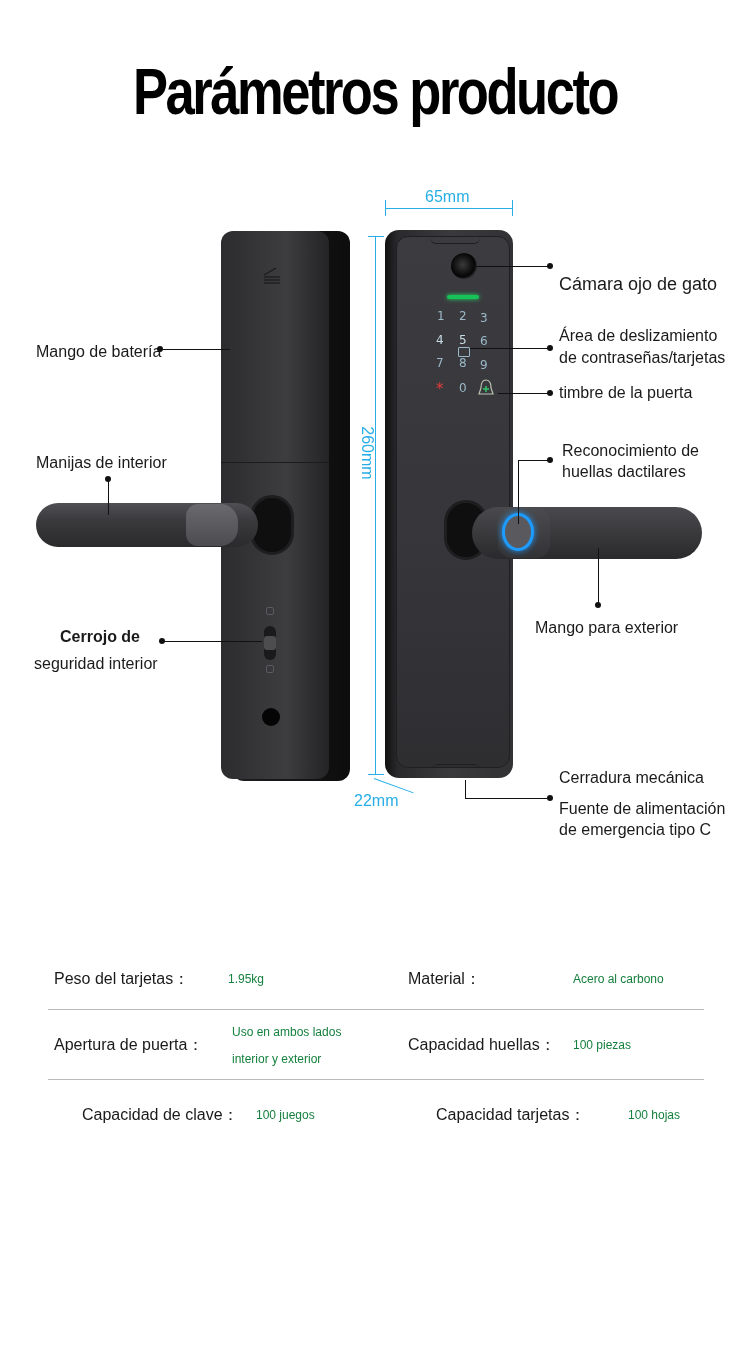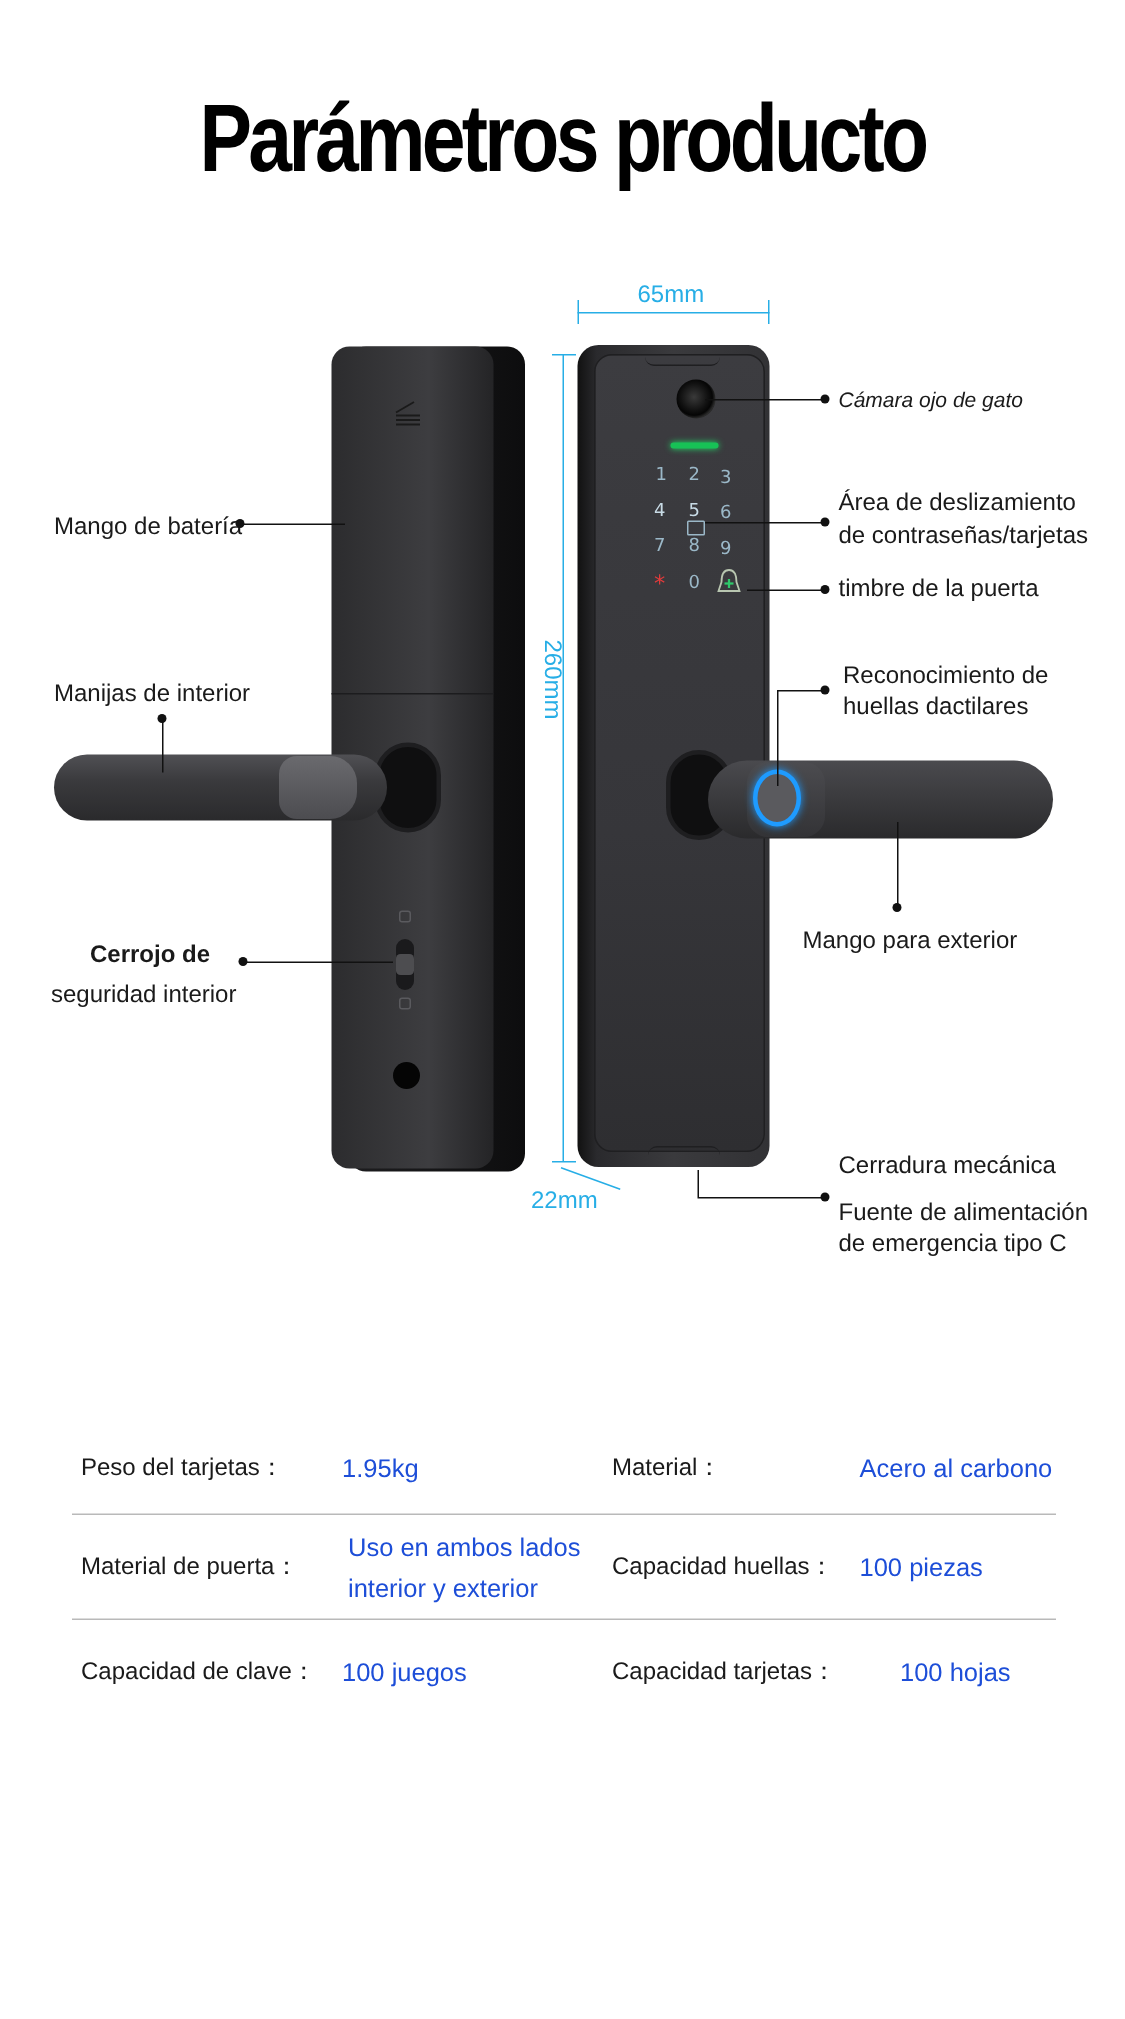--- a/index.html
+++ b/index.html
@@ -28,23 +28,23 @@
   .handle { position: absolute; border-radius: 22px; background: linear-gradient(180deg,#505054 0%, #3a3a3d 40%, #2a2a2c 100%); }
   .rose { position: absolute; border-radius: 50%; background: #0f0f10; border: 3px solid #1e1e20; }
   .keypad-key { position: absolute; font-size: 12px; color: #9bb8c8; font-family: "DejaVu Sans", sans-serif; }
   .camera { position: absolute; border-radius: 50%; background: radial-gradient(circle at 45% 45%, #3a3a3a 0%, #111 45%, #050505 60%, #2a2a2a 70%, #0b0b0b 100%); }
   .led { position: absolute; height: 4px; border-radius: 2px; background: #17c256; box-shadow: 0 0 4px #1fe36a; }
   .fp-ring { position: absolute; border-radius: 50%; border: 3px solid #1e9bff; box-shadow: 0 0 6px #1e9bff; background: #5a5a5e; }
 
   
   .specs { position: absolute; left: 48px; top: 948px; width: 656px; }
   .row { position: relative; height: 70px; border-bottom: 1.5px solid #b9b9b9; }
-  .row:last-child { border-bottom: none; }
+  .row:last-child { border-bottom: none; margin-left: 28px; }
   .cell-k { position: absolute; font-size: 16px; color: #1a1a1a; top: 50%; transform: translateY(-50%); white-space: nowrap; }
-  .cell-v { position: absolute; font-size: 17px; color: #1d4ed8; top: 50%; transform: translateY(-50%); white-space: nowrap; line-height: 27px; }
+  .cell-v { position: absolute; font-size: 12px; color: #15803d; top: 50%; transform: translateY(-50%); white-space: nowrap; line-height: 27px; }
 </style>
 </head>
 <body>
 
 <div class="title">Parámetros producto</div>
 
 <div>
 
   <div class="plate inner-edge" style="left:232px; top:231px; width:118px; height:550px;"></div>
   <div class="plate inner-side" style="left:221px; top:231px; width:108px; height:548px; border-radius:12px;"></div>
@@ -131,21 +131,21 @@
 <div class="dot" style="left:105px; top:476px;"></div>
 <div class="leader" style="left:108px; top:479px; width:1px; height:36px;"></div>
 
 <span class="label" style="left:60px; top:626px;font-weight:bold;">Cerrojo de</span>
 <span class="label" style="left:34px; top:653px;">seguridad interior</span>
 <div class="dot" style="left:159px; top:638px;"></div>
 <div class="leader" style="left:162px; top:641px; width:100px; height:1px;"></div>
 
 <div class="leader" style="left:470px; top:266px; width:80px; height:1px;"></div>
 <div class="dot" style="left:547px; top:263px;"></div>
-<span class="label" style="left:559px; top:255px; font-size:14px;font-style:italic;">Cámara ojo de gato</span>
+<span class="label" style="left:559px; top:273px; font-size:18px;">Cámara ojo de gato</span>
 
 <div class="leader" style="left:470px; top:348px; width:80px; height:1px;"></div>
 <div class="dot" style="left:547px; top:345px;"></div>
 <span class="label" style="left:559px; top:325px;">Área de deslizamiento</span>
 <span class="label" style="left:559px; top:347px;">de contraseñas/tarjetas</span>
 
 <div class="leader" style="left:498px; top:393px; width:52px; height:1px;"></div>
 <div class="dot" style="left:547px; top:390px;"></div>
 <span class="label" style="left:559px; top:382px;">timbre de la puerta</span>
 
@@ -167,21 +167,21 @@
 <span class="label" style="left:559px; top:819px;">de emergencia tipo C</span>
 
 <div class="specs">
   <div class="row" style="height:62px;">
     <span class="cell-k" style="left:6px;">Peso del tarjetas：</span>
     <span class="cell-v" style="left:180px;">1.95kg</span>
     <span class="cell-k" style="left:360px;">Material：</span>
     <span class="cell-v" style="left:525px;">Acero al carbono</span>
   </div>
   <div class="row">
-    <span class="cell-k" style="left:6px;">Material de puerta：</span>
+    <span class="cell-k" style="left:6px;">Apertura de puerta：</span>
     <span class="cell-v" style="left:184px; top:22px;">Uso en ambos lados</span>
     <span class="cell-v" style="left:184px; top:49px;">interior y exterior</span>
     <span class="cell-k" style="left:360px;">Capacidad huellas：</span>
     <span class="cell-v" style="left:525px;">100 piezas</span>
   </div>
   <div class="row">
     <span class="cell-k" style="left:6px;">Capacidad de clave：</span>
     <span class="cell-v" style="left:180px;">100 juegos</span>
     <span class="cell-k" style="left:360px;">Capacidad tarjetas：</span>
     <span class="cell-v" style="left:552px;">100 hojas</span>

